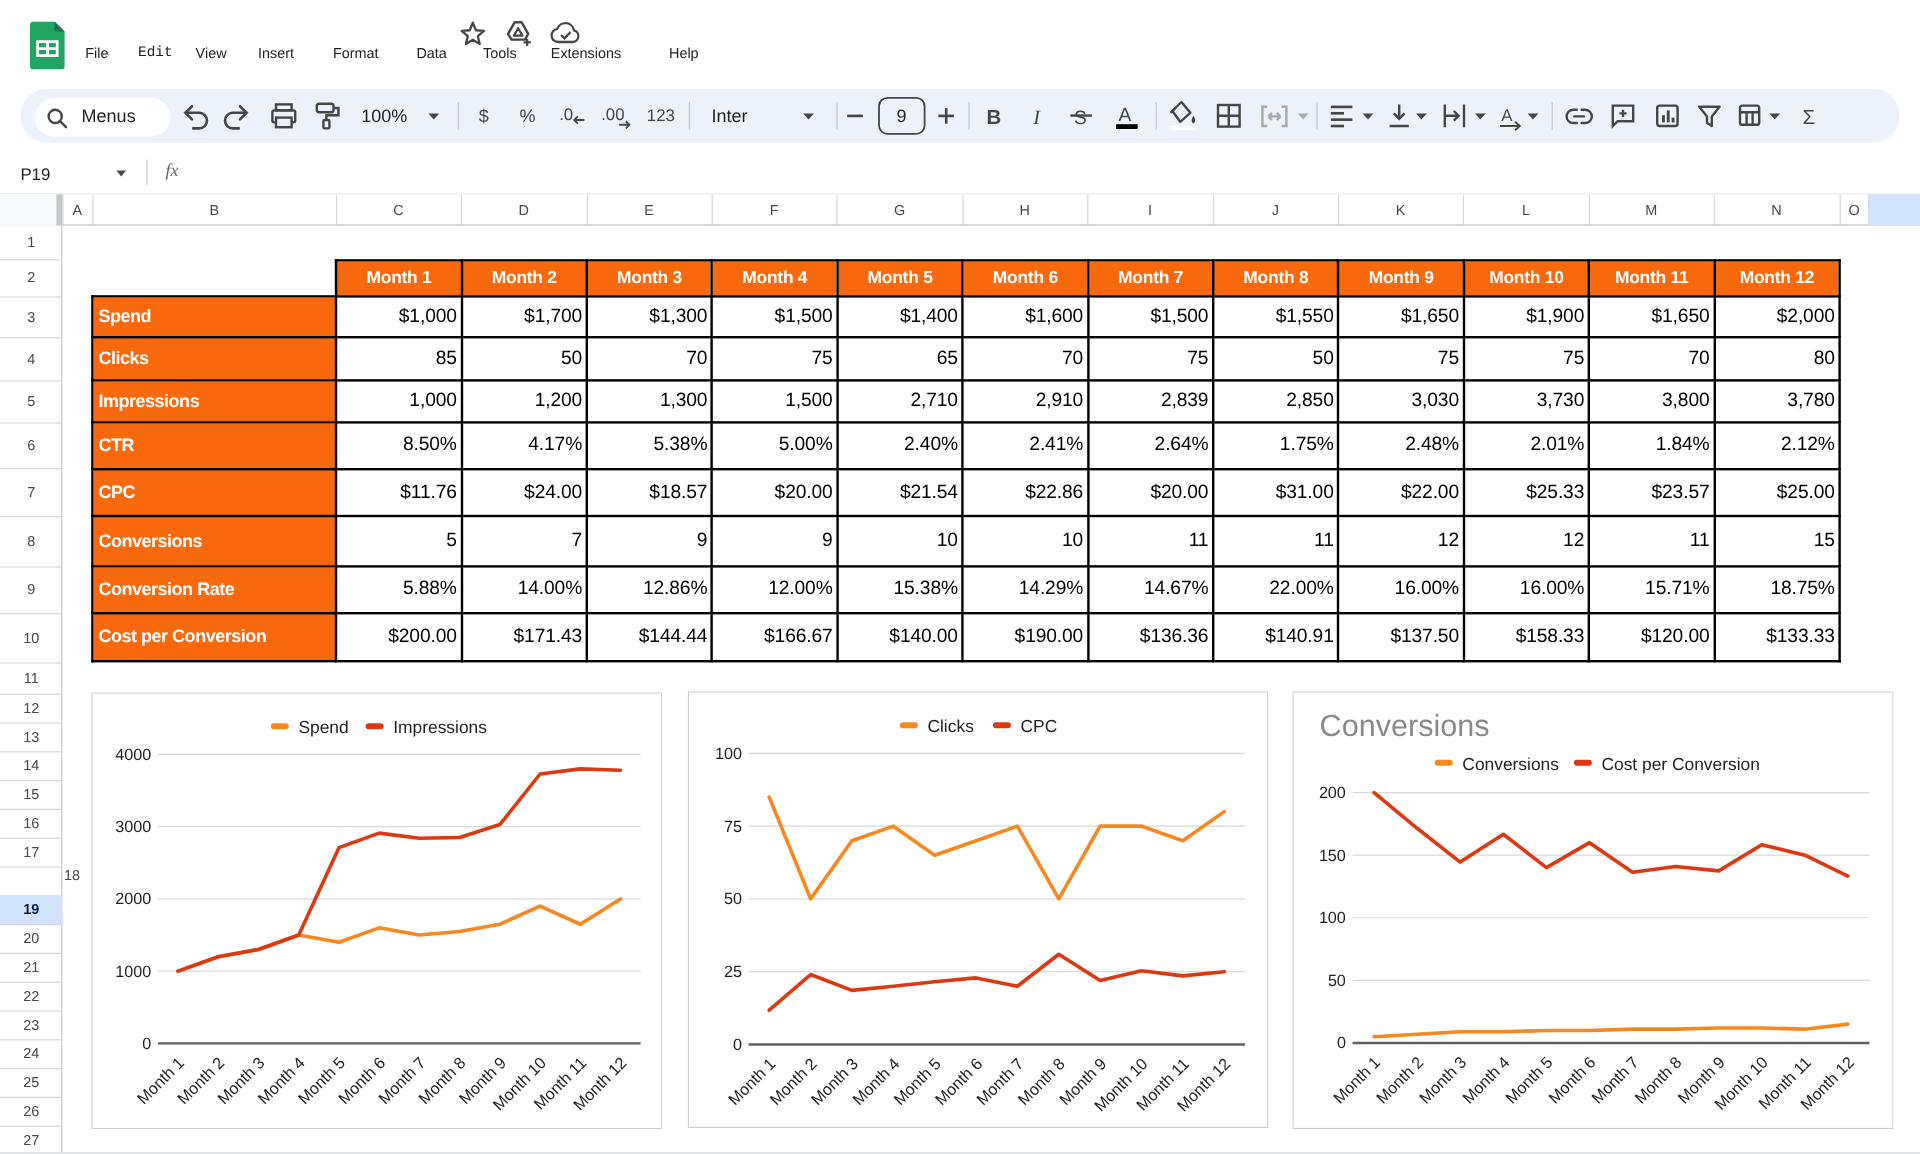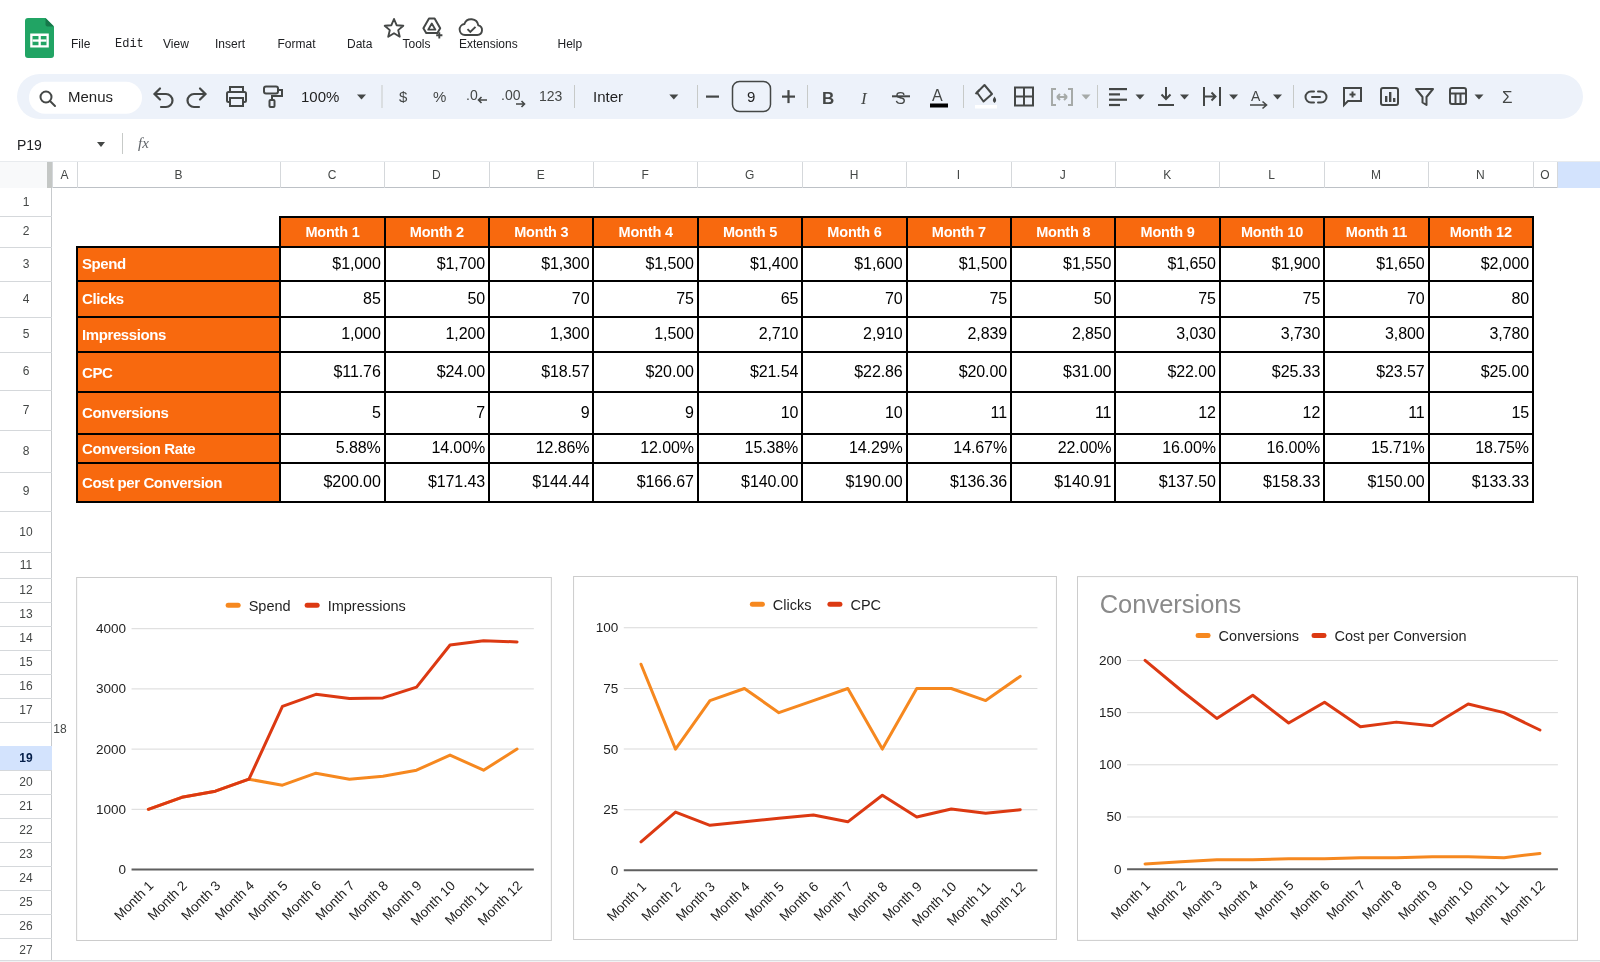--- a/index.html
+++ b/index.html
@@ -348,20 +348,35 @@
           <td class="d">1,500</td>
           <td class="d">2,710</td>
           <td class="d">2,910</td>
           <td class="d">2,839</td>
           <td class="d">2,850</td>
           <td class="d">3,030</td>
           <td class="d">3,730</td>
           <td class="d">3,800</td>
           <td class="d">3,780</td>
         </tr>
+<tr style="height:38.3px">
+          <td class="lbl">CTR</td>
+          <td class="d">8.50%</td>
+          <td class="d">4.17%</td>
+          <td class="d">5.38%</td>
+          <td class="d">5.00%</td>
+          <td class="d">2.40%</td>
+          <td class="d">2.41%</td>
+          <td class="d">2.64%</td>
+          <td class="d">1.75%</td>
+          <td class="d">2.48%</td>
+          <td class="d">2.01%</td>
+          <td class="d">1.84%</td>
+          <td class="d">2.12%</td>
+        </tr>
 <tr style="height:39.9px">
           <td class="lbl">CPC</td>
           <td class="d">$11.76</td>
           <td class="d">$24.00</td>
           <td class="d">$18.57</td>
           <td class="d">$20.00</td>
           <td class="d">$21.54</td>
           <td class="d">$22.86</td>
           <td class="d">$20.00</td>
           <td class="d">$31.00</td>
@@ -378,21 +393,21 @@
           <td class="d">9</td>
           <td class="d">10</td>
           <td class="d">10</td>
           <td class="d">11</td>
           <td class="d">11</td>
           <td class="d">12</td>
           <td class="d">12</td>
           <td class="d">11</td>
           <td class="d">15</td>
         </tr>
-<tr style="height:29px">
+<tr style="height:39px">
           <td class="lbl">Conversion Rate</td>
           <td class="d">5.88%</td>
           <td class="d">14.00%</td>
           <td class="d">12.86%</td>
           <td class="d">12.00%</td>
           <td class="d">15.38%</td>
           <td class="d">14.29%</td>
           <td class="d">14.67%</td>
           <td class="d">22.00%</td>
           <td class="d">16.00%</td>
@@ -405,21 +420,21 @@
           <td class="d">$200.00</td>
           <td class="d">$171.43</td>
           <td class="d">$144.44</td>
           <td class="d">$166.67</td>
           <td class="d">$140.00</td>
           <td class="d">$190.00</td>
           <td class="d">$136.36</td>
           <td class="d">$140.91</td>
           <td class="d">$137.50</td>
           <td class="d">$158.33</td>
-          <td class="d">$150.00</td>
+          <td class="d">$120.00</td>
           <td class="d">$133.33</td>
         </tr>
 </tbody>
     </table>
 
   <svg width="476" height="364" viewBox="0 0 475.7 364.0" style="position:absolute;left:75.5px;top:576.5px;">
 <rect x="0.5" y="0.5" width="474.7" height="363.0" fill="#ffffff" stroke="#cccccc"></rect>
 <line x1="55.4" y1="51.7" x2="457.7" y2="51.7" stroke="#d9d9d9" stroke-width="1"></line>
 <line x1="55.4" y1="111.9" x2="457.7" y2="111.9" stroke="#d9d9d9" stroke-width="1"></line>
 <line x1="55.4" y1="172.1" x2="457.7" y2="172.1" stroke="#d9d9d9" stroke-width="1"></line>

